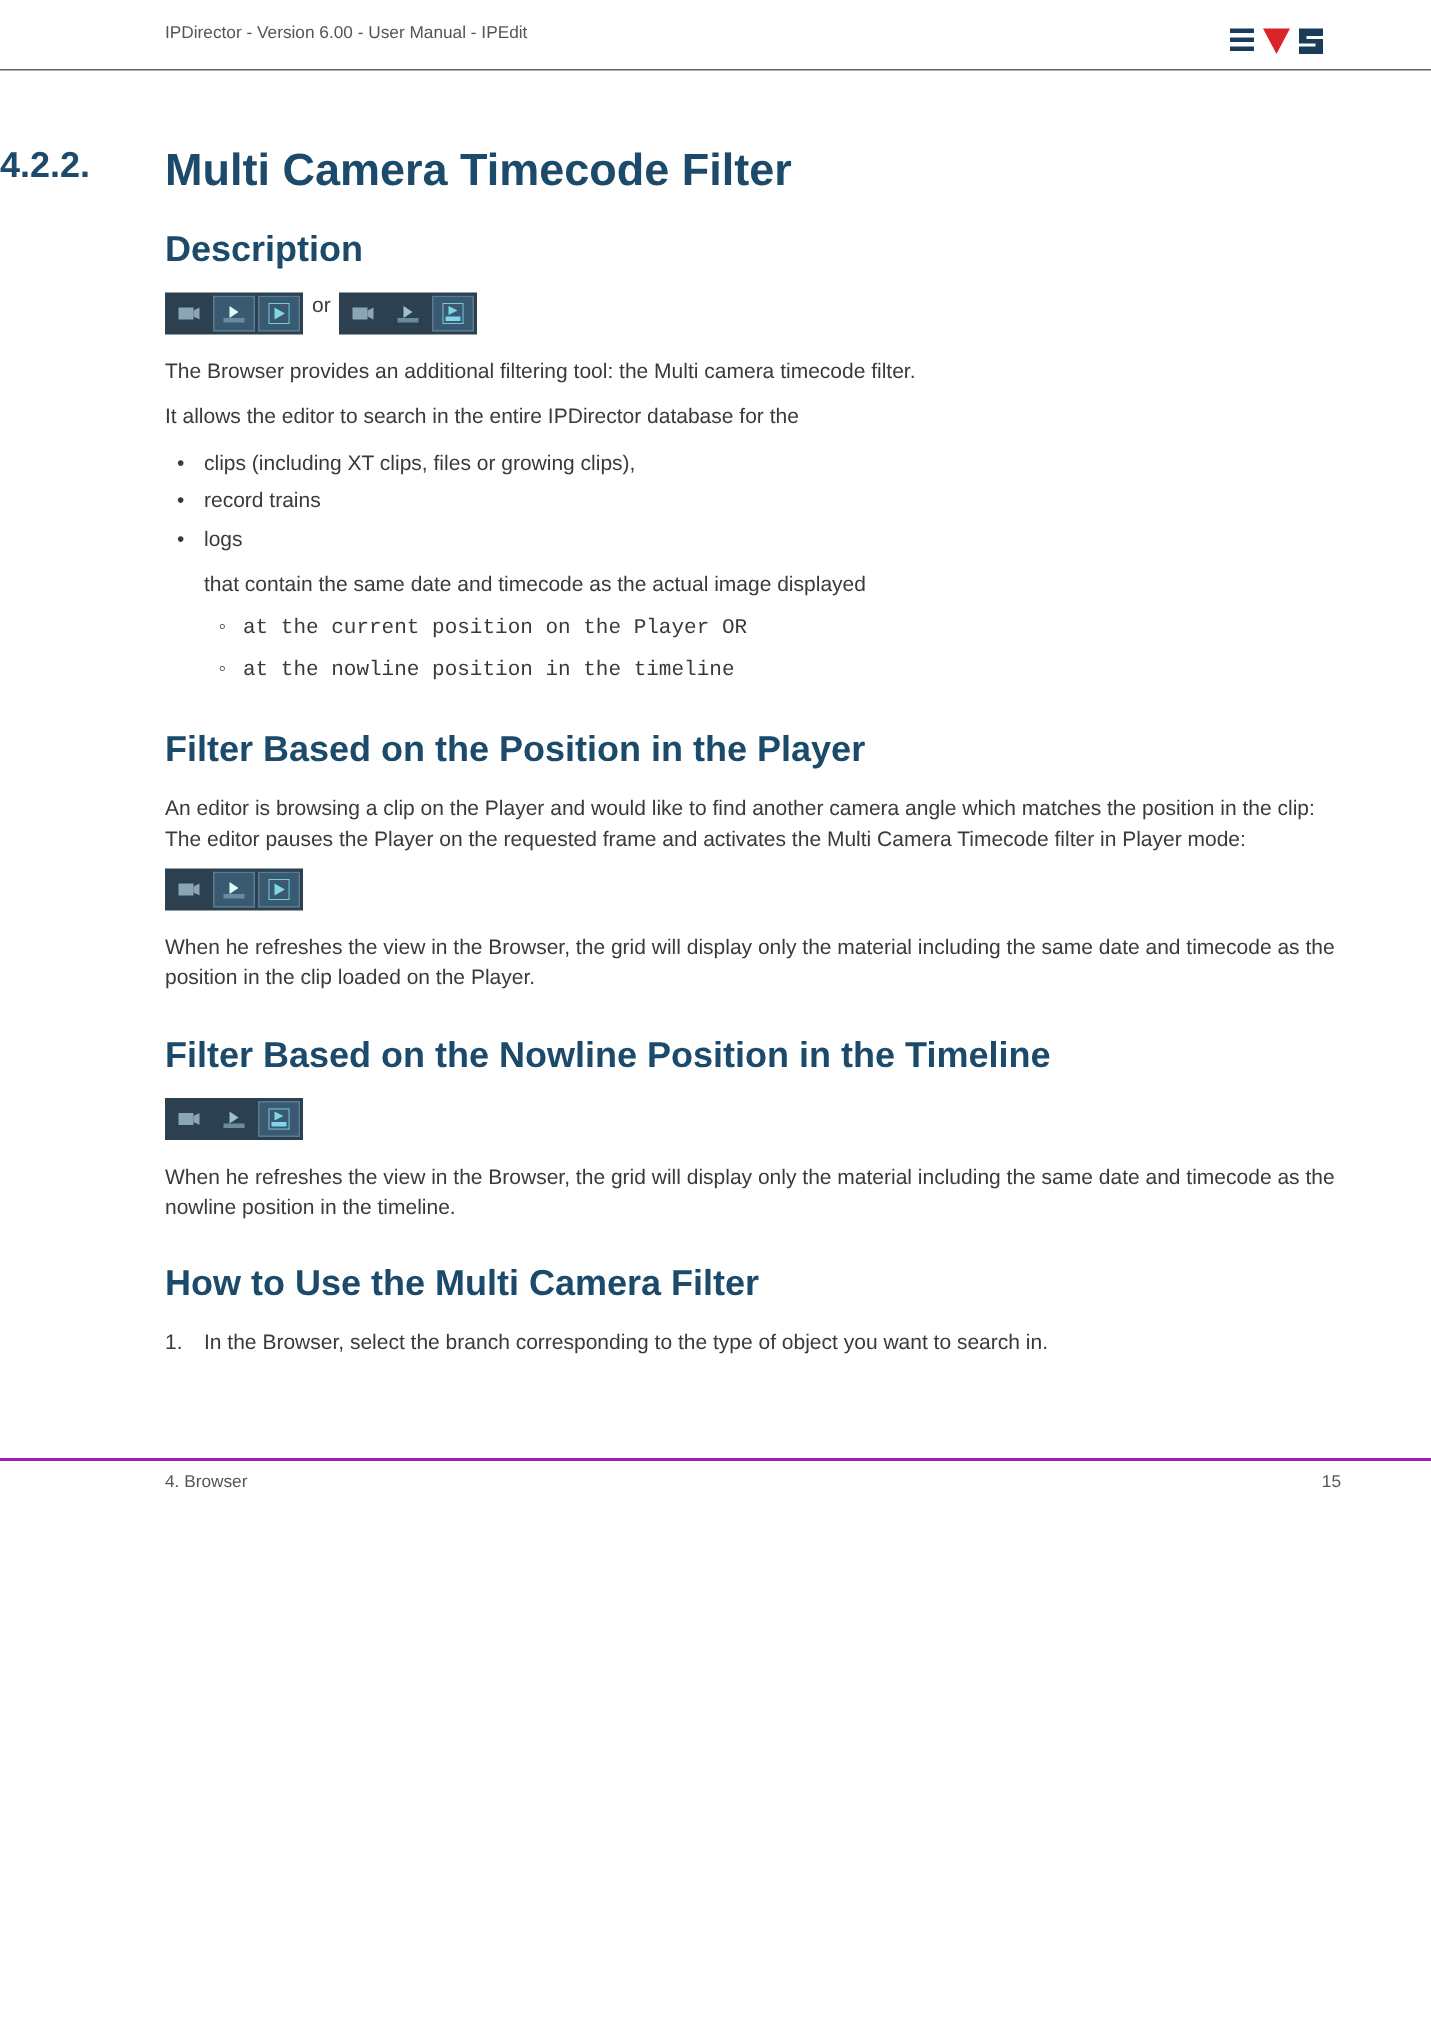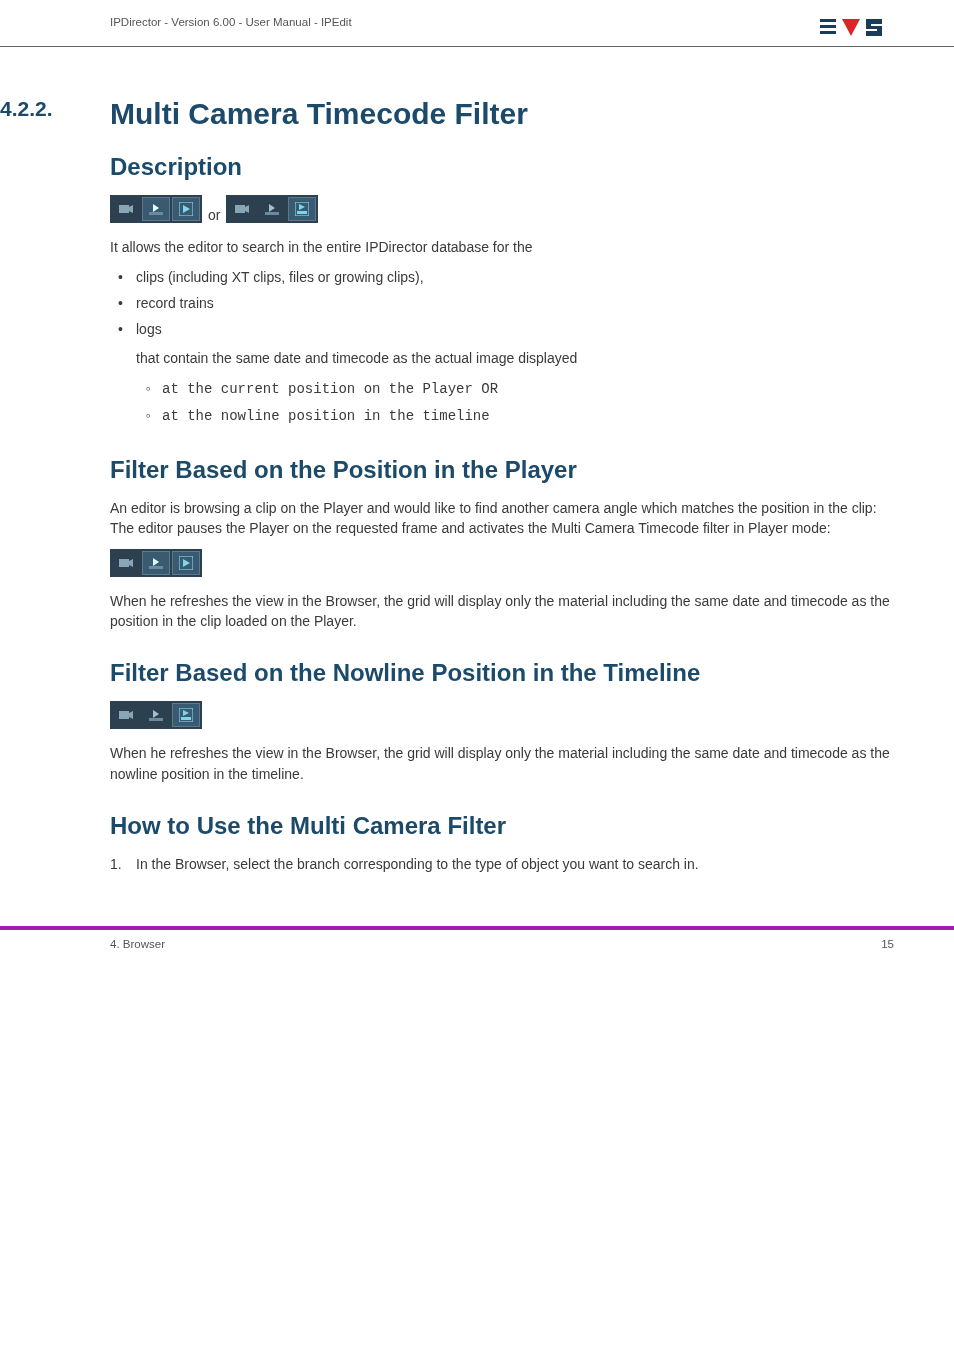--- a/index.html
+++ b/index.html
@@ -19,21 +19,21 @@
     .header-text {
       font-size: 11.5px;
       color: #555;
     }
     .logo svg { display: block; }
     .content {
       padding: 20px 60px 30px 110px;
     }
     .sec-num {
       color: #1b4a6b;
-      font-size: 21px;
+      font-size: 24px;
       font-weight: 600;
       position: absolute;
       margin-left: -110px;
     }
     .h1-row {
       display: flex;
       align-items: baseline;
       margin-top: 30px;
       margin-bottom: 22px;
     }
@@ -107,21 +107,21 @@
       margin-bottom: 8px;
       counter-increment: step;
     }
     ol > li::before {
       content: counter(step) ".";
       position: absolute;
       left: 0;
     }
     .iconbar-row {
       display: flex;
-      align-items: flex-end;
+      align-items: flex-start;
       gap: 6px;
       margin-bottom: 14px;
     }
     .or-label {
       font-size: 14px;
       color: #3a3a3a;
     }
     .iconbar {
       display: inline-flex;
       background: #2d4050;
@@ -139,22 +139,22 @@
     .iconbar .btn.active {
       background: #3a5a72;
       box-shadow: inset 0 0 0 1px #5a7a90;
     }
     .iconbar svg { display: block; }
     .footer-bar {
       display: flex;
       justify-content: space-between;
       align-items: center;
       padding: 8px 60px 24px 110px;
-      border-top: 4px solid #a21caf;
-      margin-top: 14px;
+      border-top: 2px solid #a21caf;
+      margin-top: 30px;
     }
     .footer-bar span {
       font-size: 11.5px;
       color: #555;
     }
   </style>
 </head>
 <body>
 
 <div class="header-bar">
@@ -217,20 +217,21 @@
       <span class="btn active">
         <svg width="14" height="14">
             <rect x="0" y="0" width="14" height="14" fill="none" stroke="#7fd6e8" stroke-width="1.2"></rect>
             <rect x="2" y="9" width="10" height="3" fill="#7fd6e8"></rect>
             <polygon points="4,2 10,5 4,8" fill="#7fd6e8"></polygon>
           </svg>
       </span>
     </span>
   </div>
 
+  <p>The Browser provides an additional filtering tool: the Multi camera timecode filter.</p>
   <p>It allows the editor to search in the entire IPDirector database for the</p>
   <ul class="bulleted">
     <li>clips (including XT clips, files or growing clips),</li>
     <li>record trains</li>
     <li>
       <span>logs</span>
       <p style="margin-top:8px;padding-left:0">that contain the same date and timecode as the actual image displayed</p>
       <ul class="sub">
         <li>at the current position on the Player OR</li>
         <li>at the nowline position in the timeline</li>

